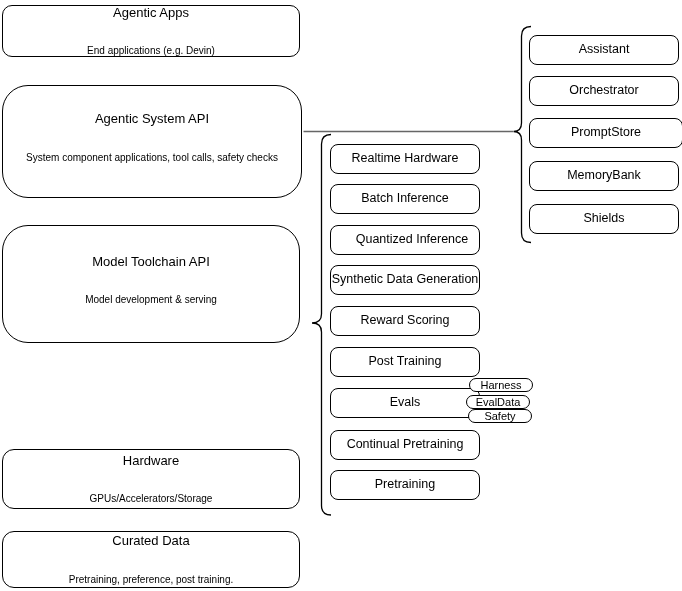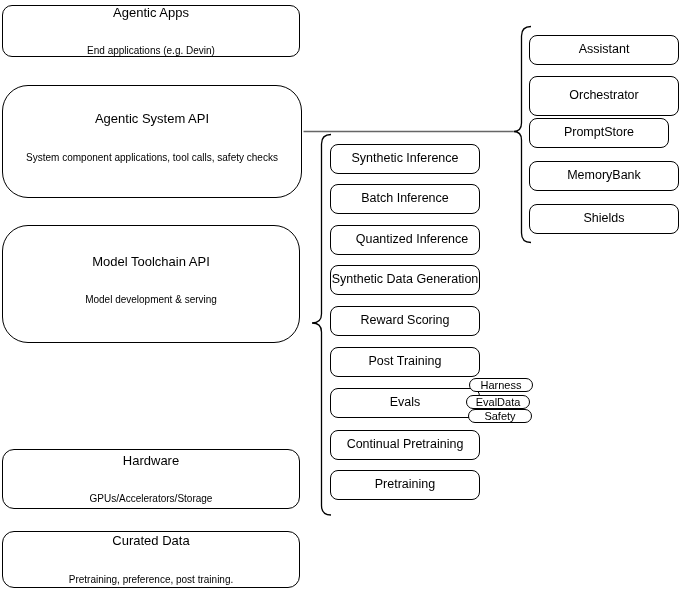--- a/index.html
+++ b/index.html
@@ -73,21 +73,21 @@
     <div class="title">Hardware</div>
     <div class="subtitle">GPUs/Accelerators/Storage</div>
   </div>
 
   <div class="node" style="left:2px; top:531px; width:298px; height:57px; border-radius:12px;">
     <div class="title">Curated Data</div>
     <div class="subtitle">Pretraining, preference, post training.</div>
   </div>
 
   <div class="node label-box" style="left:330px; top:144px; width:150px; height:30px; border-radius:8px;">
-    <span>Synthetic Inference</span>
+    <span>Realtime Hardware</span>
   </div>
   <div class="node label-box" style="left:330px; top:184px; width:150px; height:30px; border-radius:8px;">
     <span>Batch Inference</span>
   </div>
   <div class="node label-box" style="left:330px; top:225px; width:150px; height:30px; border-radius:8px;padding-left:14px;">
     <span>Quantized Inference</span>
   </div>
   <div class="node label-box" style="left:330px; top:265px; width:150px; height:30px; border-radius:8px;">
     <span>Synthetic Data Generation</span>
   </div>
@@ -113,24 +113,24 @@
   <div class="pill" style="left:466px; top:395px; width:64px; height:14px;">
     <span>EvalData</span>
   </div>
   <div class="pill" style="left:468px; top:409px; width:64px; height:14px;">
     <span>Safety</span>
   </div>
 
   <div class="node label-box" style="left:529px; top:35px; width:150px; height:30px; border-radius:8px;">
     <span>Assistant</span>
   </div>
-  <div class="node label-box" style="left:529px; top:76px; width:150px; height:40px; border-radius:8px;">
+  <div class="node label-box" style="left:529px; top:76px; width:150px; height:30px; border-radius:8px;">
     <span>Orchestrator</span>
   </div>
-  <div class="node label-box" style="left:529px; top:118px; width:140px; height:30px; border-radius:8px;">
+  <div class="node label-box" style="left:529px; top:118px; width:154px; height:30px; border-radius:8px;">
     <span>PromptStore</span>
   </div>
   <div class="node label-box" style="left:529px; top:161px; width:150px; height:30px; border-radius:8px;">
     <span>MemoryBank</span>
   </div>
   <div class="node label-box" style="left:529px; top:204px; width:150px; height:30px; border-radius:8px;">
     <span>Shields</span>
   </div>
 
 </div>

